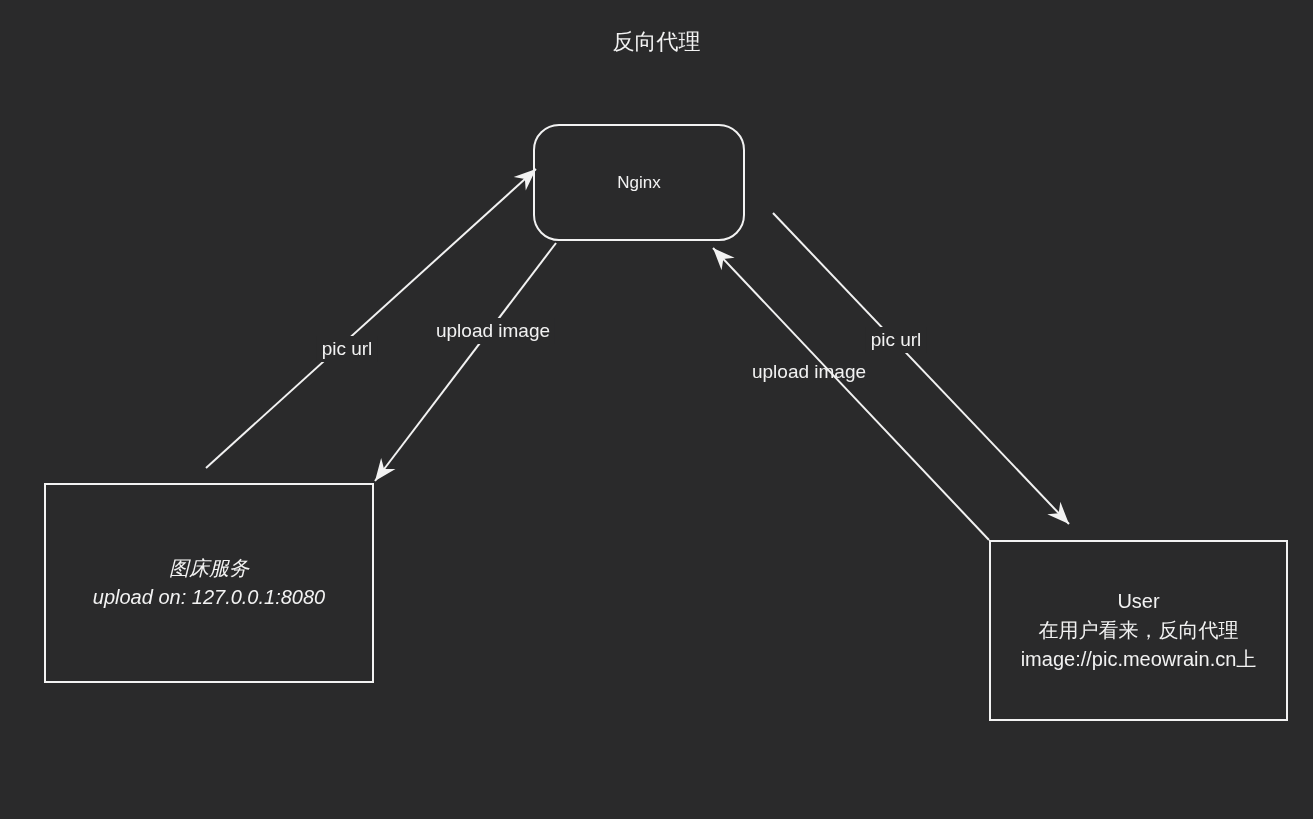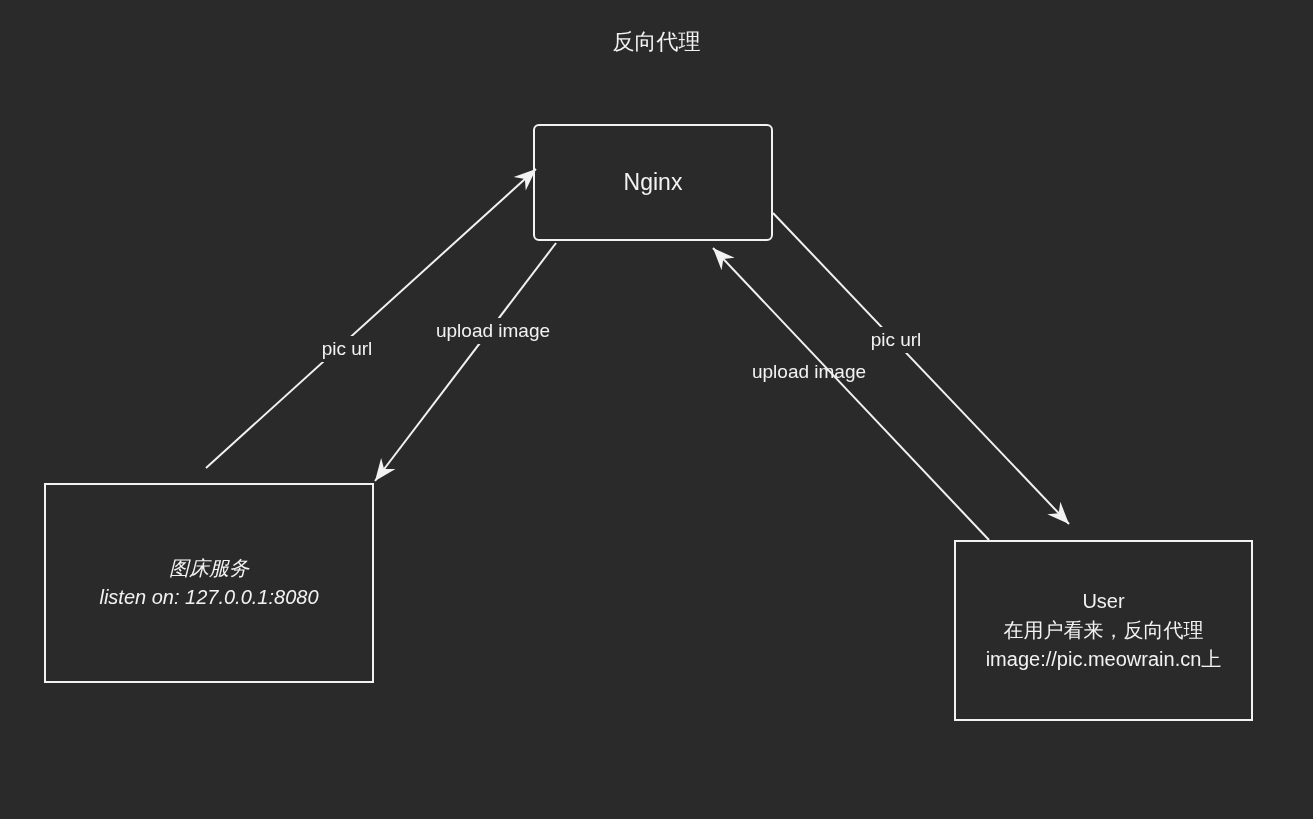--- a/index.html
+++ b/index.html
@@ -44,33 +44,33 @@
     display:flex;
     flex-direction:column;
     align-items:center;
     justify-content:center;
     text-align:center;
     color:var(--stroke);
     background:transparent;
   }
   .node-nginx{
     left:533px; top:124px;
-    width:240px; height:117px;
-    border-radius:6px;
-    font-size:23px;
+    width:212px; height:117px;
+    border-radius:26px;
+    font-size:17px;
   }
   .node-picbed{
     left:44px; top:483px;
     width:330px; height:200px;
     font-size:20px;
     line-height:29px;
     font-style:italic;
   }
   .node-user{
-    left:954px; top:540px;
+    left:989px; top:540px;
     width:299px; height:181px;
     font-size:20px;
     line-height:29px;
   }
   .edge-label{
     position:absolute;
     transform:translate(-50%,-50%);
     font-size:19px;
     line-height:22px;
     color:var(--stroke);
@@ -106,21 +106,21 @@
   <div class="title">
     <div>反向代理</div>
   </div>
 
   <div class="node node-nginx">
     <div>Nginx</div>
   </div>
 
   <div class="node node-picbed">
     <div>图床服务</div>
-    <div>listen on: 127.0.0.1:8080</div>
+    <div>upload on: 127.0.0.1:8080</div>
   </div>
 
   <div class="node node-user">
     <div>User</div>
     <div>在用户看来，反向代理</div>
     <div>image://pic.meowrain.cn上</div>
   </div>
 
   <div class="edge-label" style="left:347px; top:349px;">pic url</div>
 

